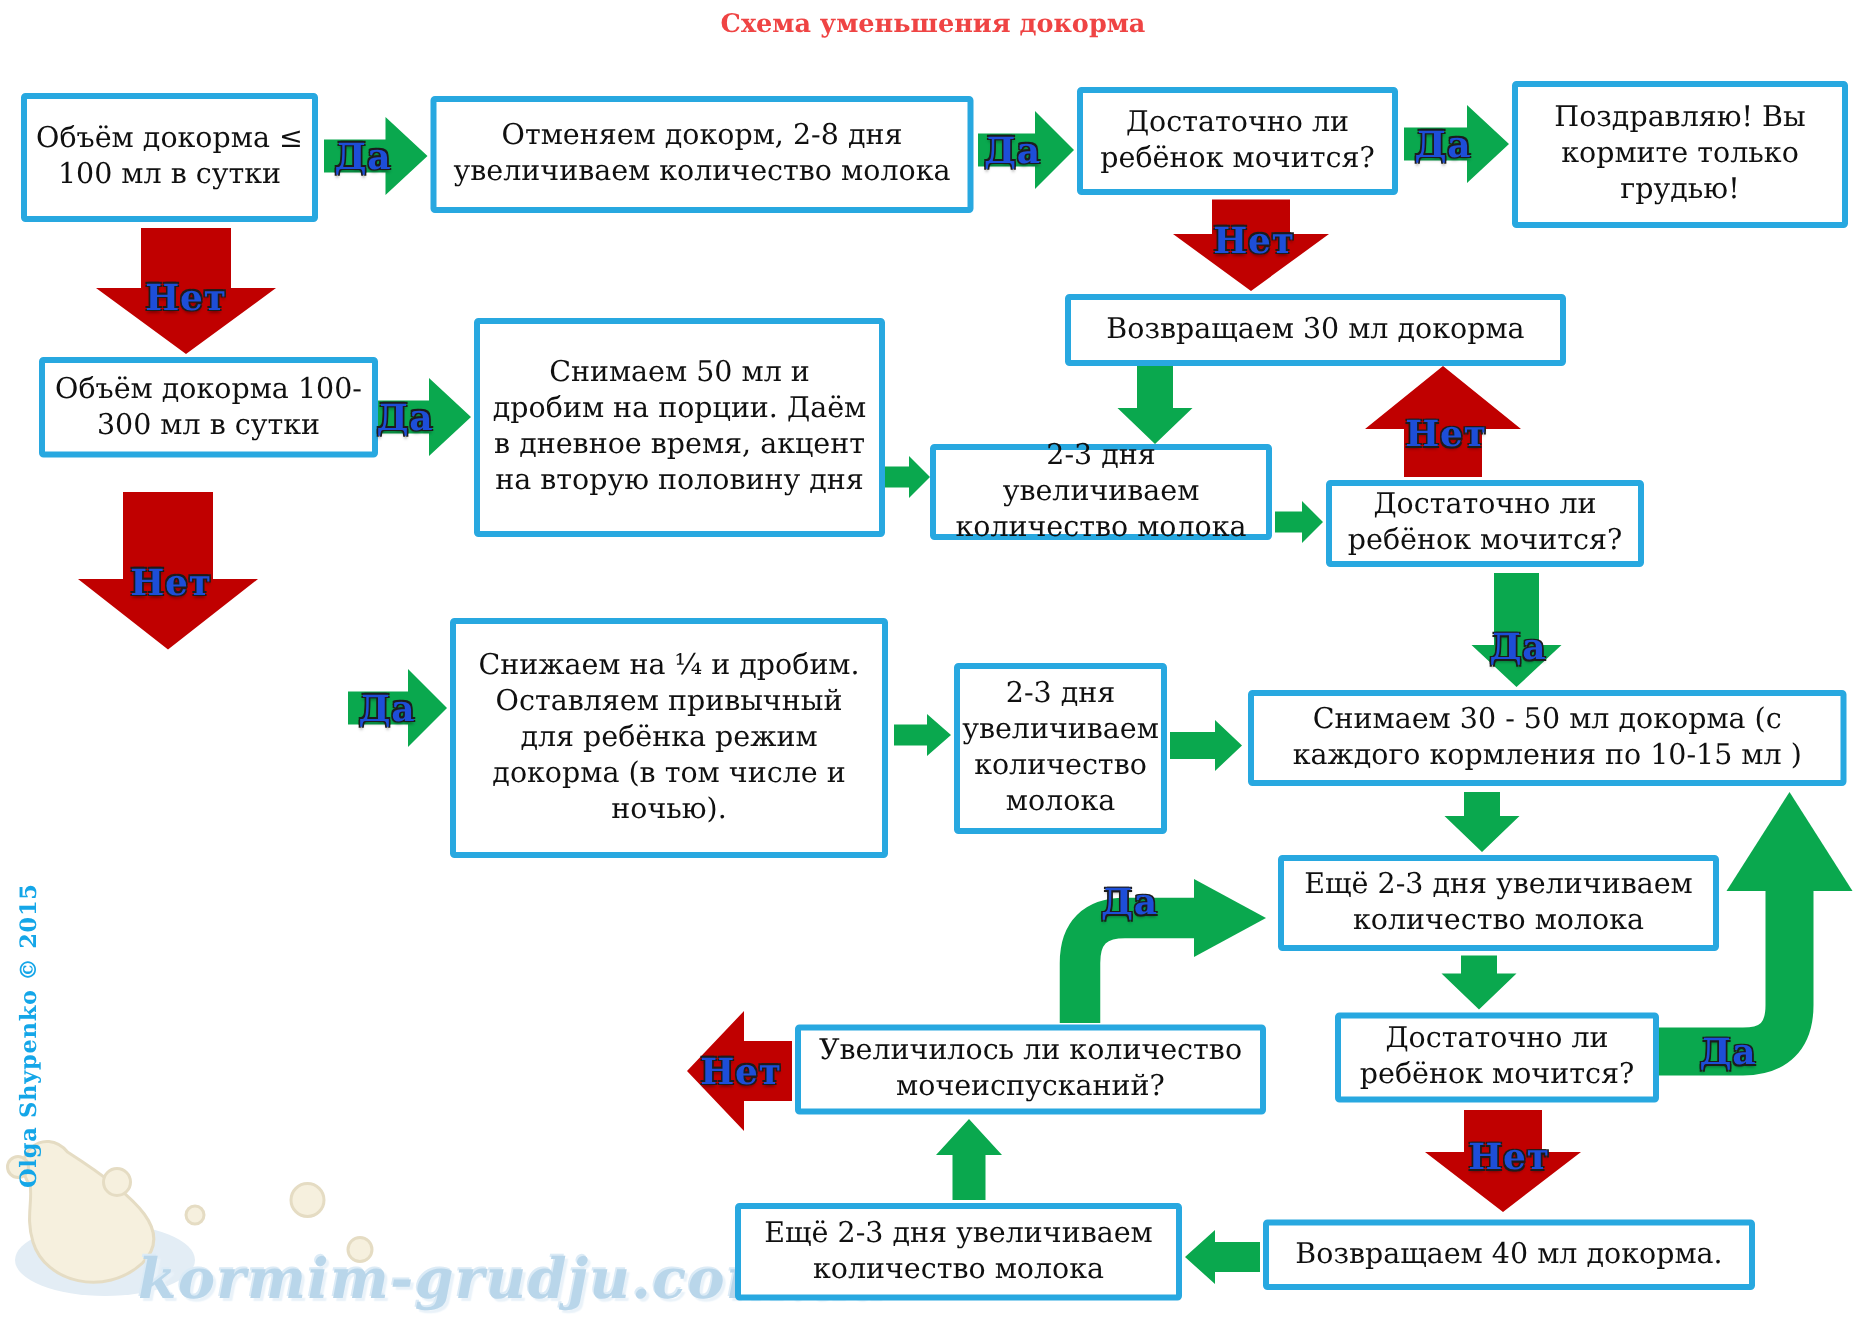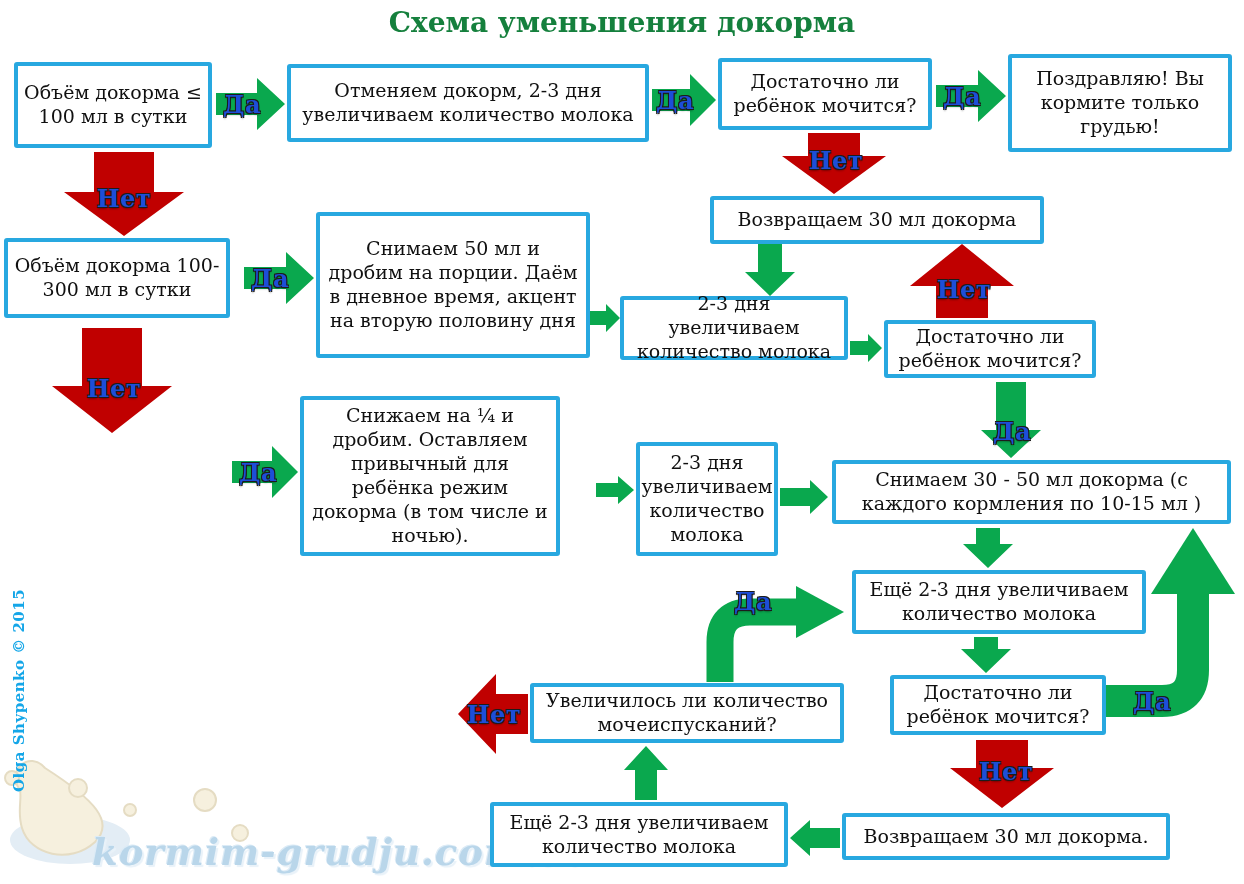--- a/index.html
+++ b/index.html
@@ -1,19 +1,19 @@
 <!DOCTYPE html>
 <html><head>
 <meta charset="utf-8">
 <style>
   html,body{margin:0;padding:0;background:#fff;}
   .canvas{position:relative;width:1244px;height:884px;background:#fff;overflow:hidden;
           font-family:"DejaVu Serif","Liberation Serif",serif;}
   .title{position:absolute;left:0;right:0;top:6px;text-align:center;
-         font-size:28px;font-weight:bold;color:#15803d;}
+         font-size:17px;font-weight:bold;color:#ef4444;}
   .box{position:absolute;background:#fff;border:4px solid #28a8e0;border-radius:3px;
        display:flex;align-items:center;justify-content:center;text-align:center;
        font-size:19px;line-height:1.26;color:#101010;box-sizing:border-box;padding:1px 6px;}
   svg.arrows{position:absolute;left:0;top:0;width:1244px;height:884px;}
   .lbl{position:absolute;transform:translate(-50%,-50%);font-weight:bold;font-size:24px;color:#1d4ed8;
        text-shadow:-1px -1px 0 #1c1c1c,1px -1px 0 #1c1c1c,-1px 1px 0 #1c1c1c,1px 1px 0 #1c1c1c,0 2px 2px rgba(0,0,0,.35);
        letter-spacing:.5px;white-space:nowrap;}
   .watermark{position:absolute;left:92px;top:830px;font-size:37px;font-style:italic;font-weight:bold;
              color:#b9d6ea;letter-spacing:1px;white-space:nowrap;
              text-shadow:-1px -1px 0 #dcebf6,2px 2px 1px #e9f2f9;}
@@ -65,36 +65,36 @@
 
     <polygon points="94,152 94,192 64,192 124,236 184,192 154,192 154,152" fill="#c00000"></polygon>
     <polygon points="808,133 808,156 782,156 834,194 886,156 860,156 860,133" fill="#c00000"></polygon>
     <polygon points="936,318 936,286 910,286 962,244 1014,286 988,286 988,318" fill="#c00000"></polygon>
     <polygon points="82,328 82,386 52,386 112,433 172,386 142,386 142,328" fill="#c00000"></polygon>
     <polygon points="976,740 976,768 950,768 1002,808 1054,768 1028,768 1028,740" fill="#c00000"></polygon>
     <polygon points="528,694 496,694 496,674 458,714 496,754 496,734 528,734" fill="#c00000"></polygon>
   </svg>
 
   <div class="box" style="left:14px;top:62px;width:198px;height:86px">Объём докорма ≤ 100 мл в сутки</div>
-  <div class="box" style="left:287px;top:64px;width:362px;height:78px">Отменяем докорм, 2-3 дня увеличиваем количество молока</div>
+  <div class="box" style="left:287px;top:64px;width:362px;height:78px">Отменяем докорм, 2-8 дня увеличиваем количество молока</div>
   <div class="box" style="left:718px;top:58px;width:214px;height:72px">Достаточно ли ребёнок мочится?</div>
   <div class="box" style="left:1008px;top:54px;width:224px;height:98px">Поздравляю! Вы кормите только грудью!</div>
   <div class="box" style="left:710px;top:196px;width:334px;height:48px">Возвращаем 30 мл докорма</div>
-  <div class="box" style="left:4px;top:238px;width:226px;height:80px">Объём докорма 100-300 мл в сутки</div>
+  <div class="box" style="left:26px;top:238px;width:226px;height:67px">Объём докорма 100-300 мл в сутки</div>
   <div class="box" style="left:316px;top:212px;width:274px;height:146px">Снимаем 50 мл и дробим на порции. Даём в дневное время, акцент на вторую половину дня</div>
   <div class="box" style="left:620px;top:296px;width:228px;height:64px">2-3 дня увеличиваем количество молока</div>
   <div class="box" style="left:884px;top:320px;width:212px;height:58px">Достаточно ли ребёнок мочится?</div>
-  <div class="box" style="left:300px;top:396px;width:260px;height:160px">Снижаем на ¼ и дробим. Оставляем привычный для ребёнка режим докорма (в том числе и ночью).</div>
+  <div class="box" style="left:300px;top:412px;width:292px;height:160px">Снижаем на ¼ и дробим. Оставляем привычный для ребёнка режим докорма (в том числе и ночью).</div>
   <div class="box" style="left:636px;top:442px;width:142px;height:114px">2-3 дня увеличиваем количество молока</div>
   <div class="box" style="left:832px;top:460px;width:399px;height:64px">Снимаем 30 - 50 мл докорма (с каждого кормления по 10-15 мл )</div>
   <div class="box" style="left:852px;top:570px;width:294px;height:64px">Ещё 2-3 дня увеличиваем количество молока</div>
   <div class="box" style="left:890px;top:675px;width:216px;height:60px">Достаточно ли ребёнок мочится?</div>
   <div class="box" style="left:530px;top:683px;width:314px;height:60px">Увеличилось ли количество мочеиспусканий?</div>
   <div class="box" style="left:490px;top:802px;width:298px;height:65px">Ещё 2-3 дня увеличиваем количество молока</div>
-  <div class="box" style="left:842px;top:813px;width:328px;height:47px">Возвращаем 30 мл докорма.</div>
+  <div class="box" style="left:842px;top:813px;width:328px;height:47px">Возвращаем 40 мл докорма.</div>
 
   <span class="lbl" style="left:242px;top:104px">Да</span>
   <span class="lbl" style="left:675px;top:100px">Да</span>
   <span class="lbl" style="left:962px;top:96px">Да</span>
   <span class="lbl" style="left:270px;top:278px">Да</span>
   <span class="lbl" style="left:258px;top:472px">Да</span>
   <span class="lbl" style="left:1012px;top:431px">Да</span>
   <span class="lbl" style="left:753px;top:601px">Да</span>
   <span class="lbl" style="left:1152px;top:701px">Да</span>
   <span class="lbl" style="left:124px;top:198px">Нет</span>

